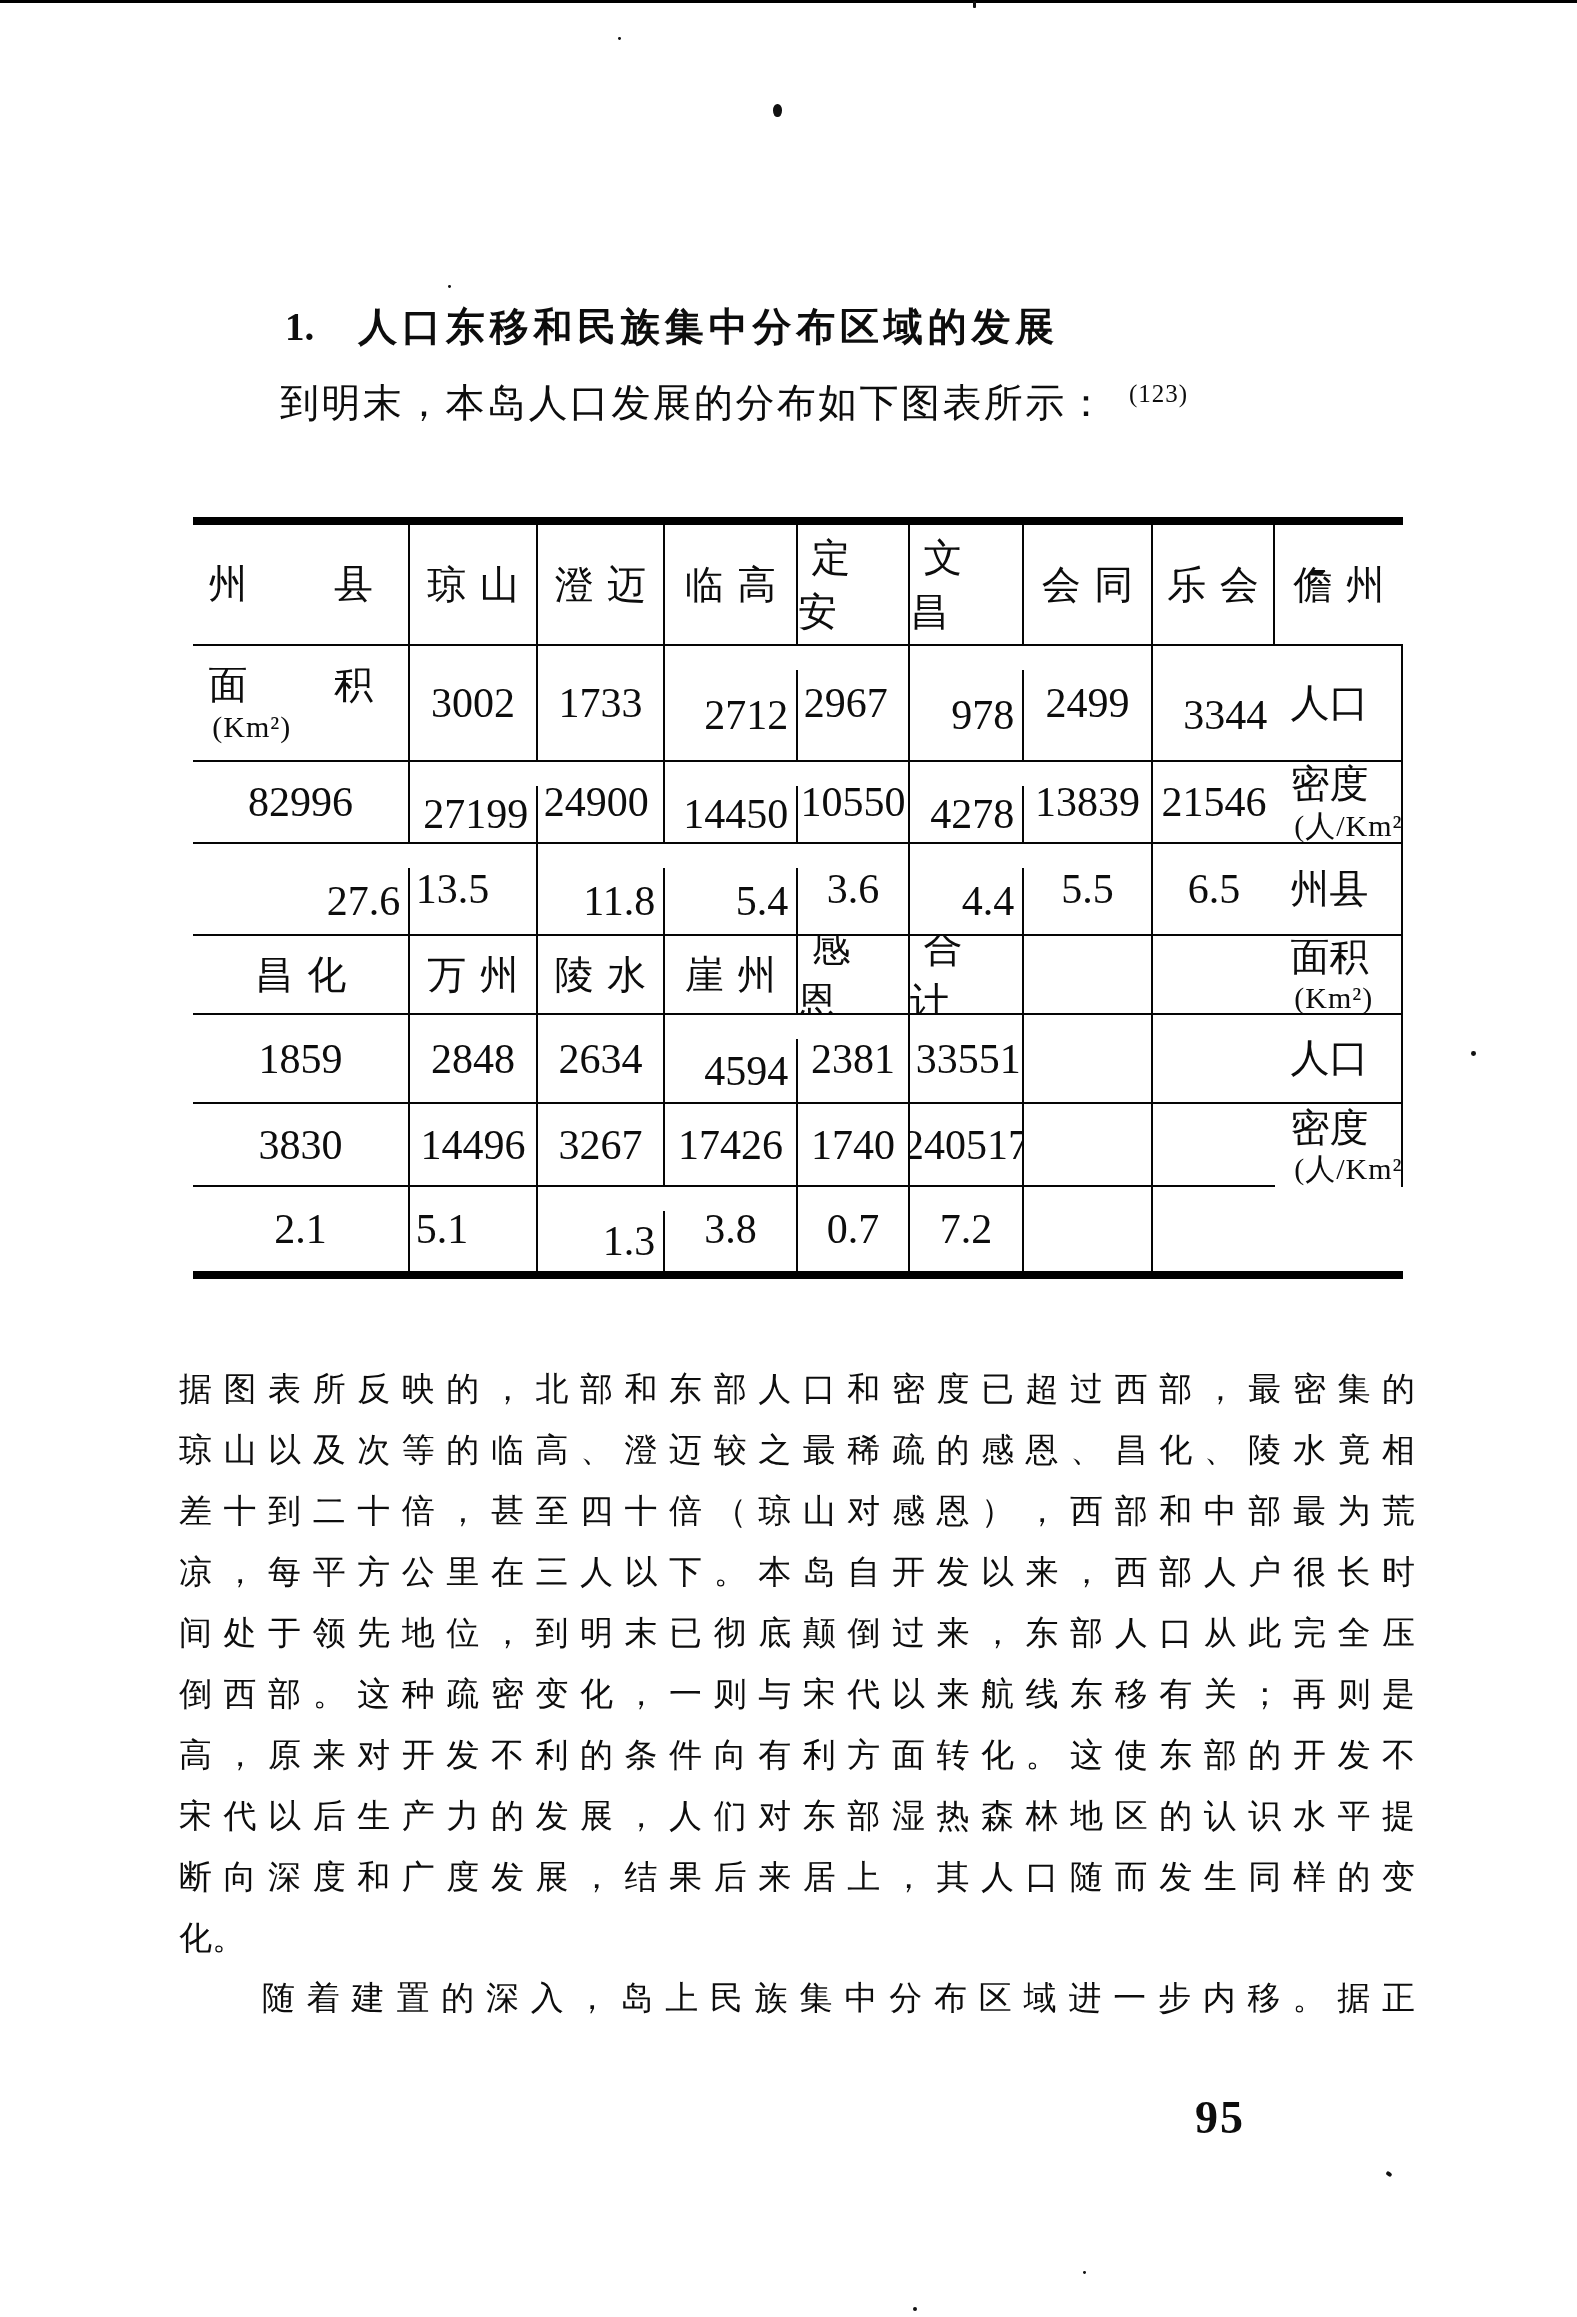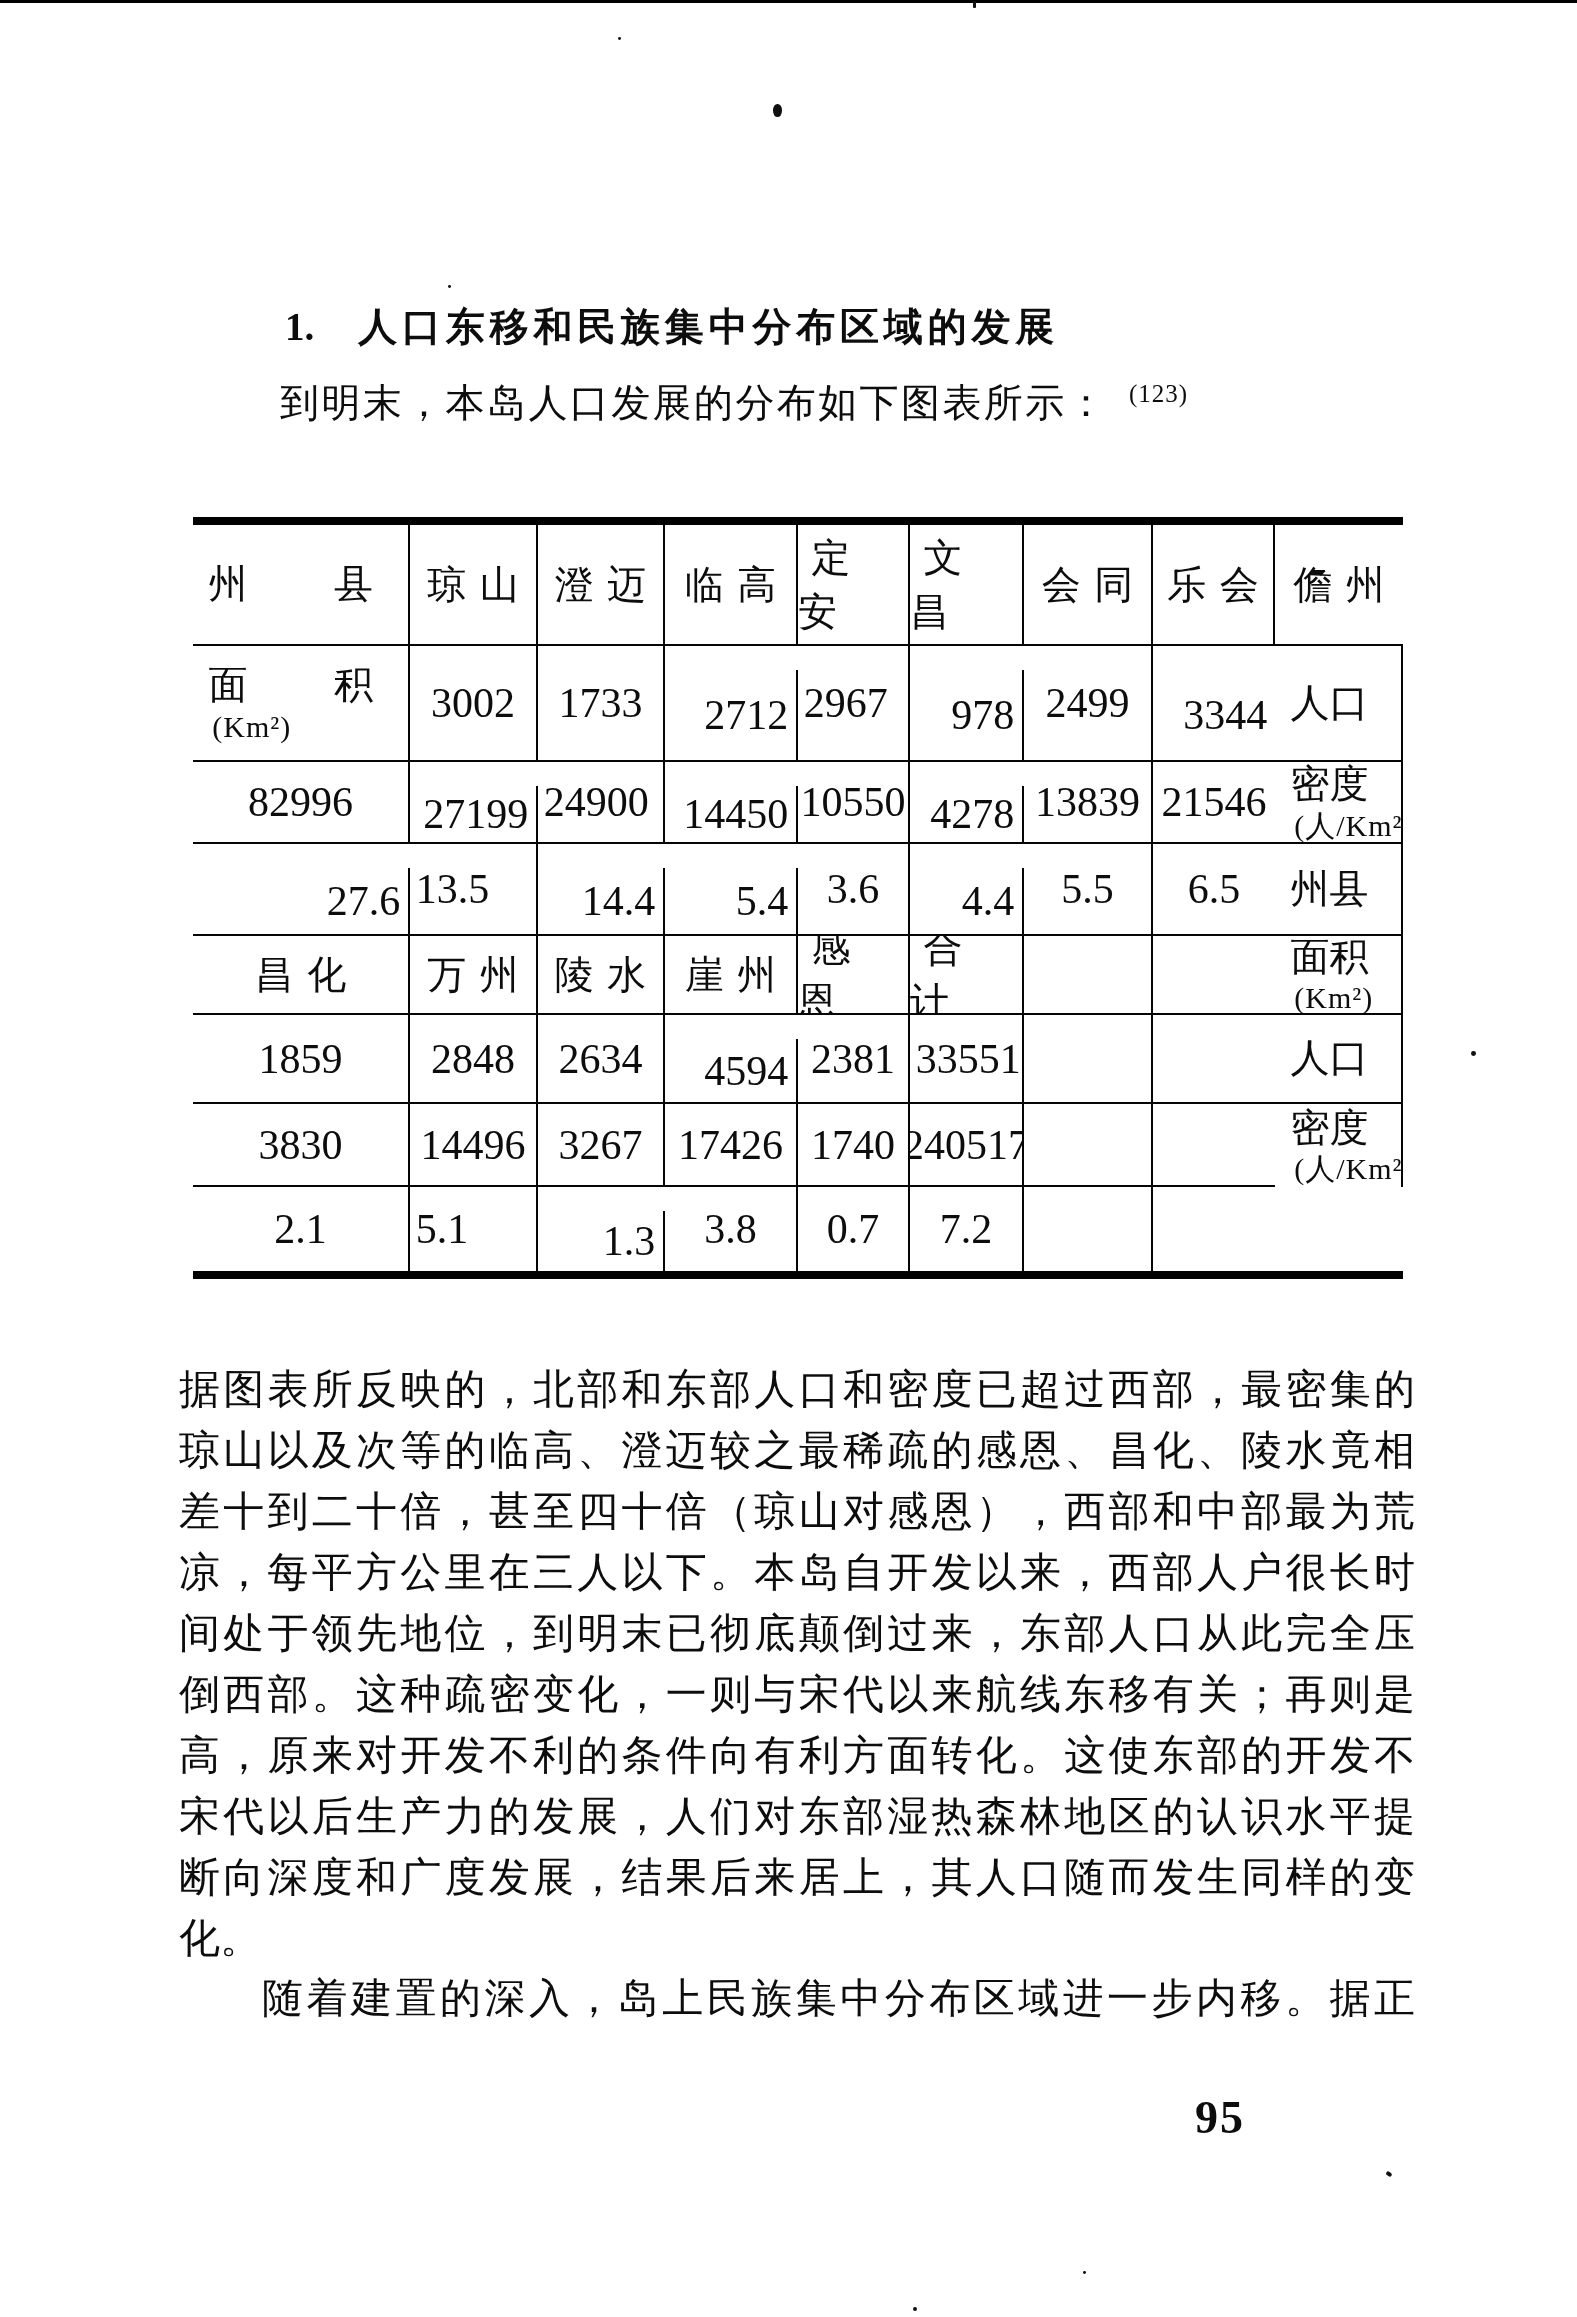--- a/index.html
+++ b/index.html
@@ -39,21 +39,21 @@
   .t-head{font-size:39px;letter-spacing:13.5px;text-indent:13.5px;font-weight:500;}
   .t-label{flex-direction:column;align-items:stretch;justify-content:center;
     padding:0 35px 0 15.4px;font-size:39px;}
   .lbl-pair{display:flex;justify-content:space-between;line-height:1.15;}
   .lbl-unit{font-size:30px;line-height:1.1;letter-spacing:1px;padding-left:3.9px;margin-top:1.9px;}
   .num{font-family:"Liberation Serif","DejaVu Serif",serif;}
   .td.ar{justify-content:flex-end;padding-right:7.7px;margin-top:24px;}
   .td.al{justify-content:flex-start;padding-left:5.8px;font-family:Liberation Serif, serif;}
 
   
-  .bodytext{position:absolute;left:179px;width:1236px;font-size:41px;}
+  .bodytext{position:absolute;left:179px;width:1236px;font-size:33px;}
   .para1{top:1359px;}
   .bline{height:61px;line-height:61px;text-align:justify;text-align-last:justify;white-space:nowrap;}
   .bline.nojust{text-align:left;text-align-last:left;}
   .para2{top:1968px;}
   .bline.indent{text-indent:83px;}
 
   .pagenum{position:absolute;top:2091px;left:1195px;font-size:46px;font-weight:bold;letter-spacing:1.9px;}
 </style>
 </head>
 <body>
@@ -126,21 +126,21 @@
 
   <div class="td t-label">
     <div class="lbl-pair">
         <span>密</span>
         <span>度</span>
       </div>
     <div class="lbl-unit">(人/Km²)</div>
   </div>
   <div class="td num ar">27.6</div>
   <div class="td num al">13.5</div>
-  <div class="td num ar">14.4</div>
+  <div class="td num ar">11.8</div>
   <div class="td num ar">5.4</div>
   <div class="td num">3.6</div>
   <div class="td num ar">4.4</div>
   <div class="td num">5.5</div>
   <div class="td num lastcol">6.5</div>
 
   <div class="td t-label">
     <div class="lbl-pair">
         <span>州</span>
         <span>县</span>

